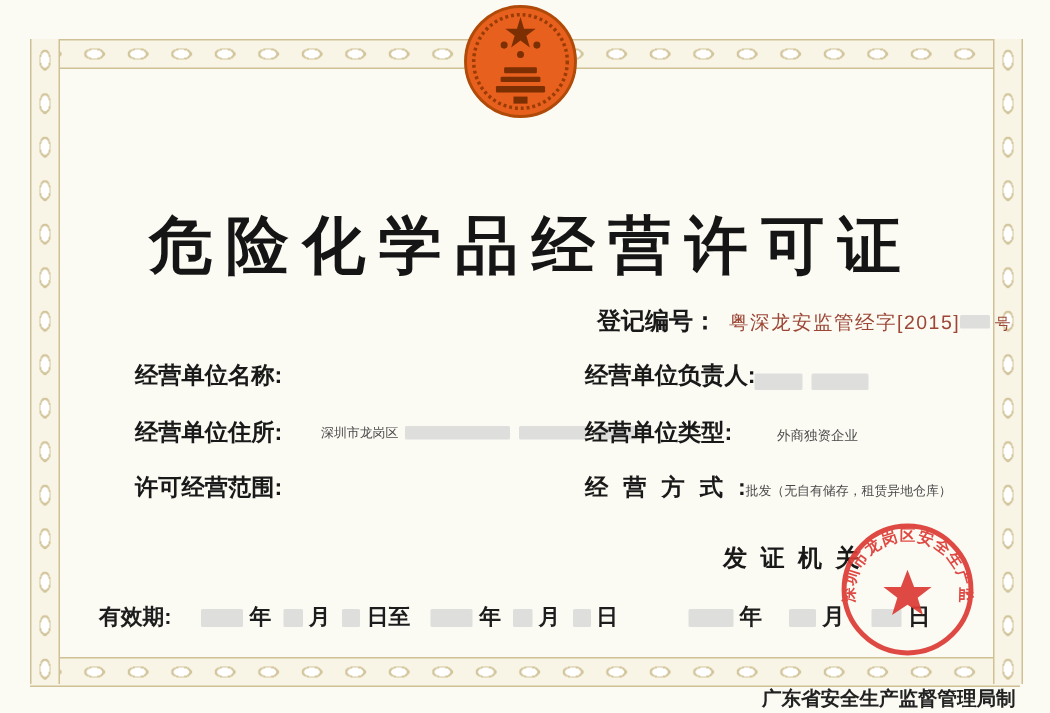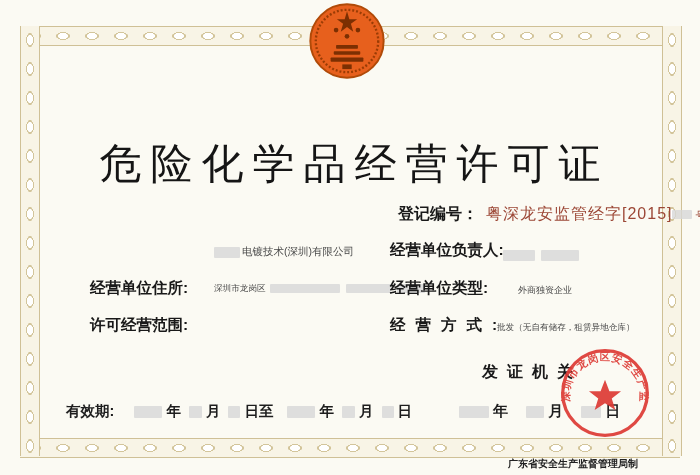--- a/index.html
+++ b/index.html
@@ -31,25 +31,25 @@
   .b-right{left:662px;top:26px;height:430px;}
 
   .emblem{position:absolute;left:299px;top:2px;width:96px;height:78px;}
 
   .country{
     position:absolute;left:0;right:0;top:96px;text-align:center;
     font-size:26px;font-weight:bold;color:#161616;letter-spacing:26px;text-indent:26px;
   }
   .main-title{
     position:absolute;left:0;right:0;top:136px;text-align:center;
-    font-size:42px;font-weight:normal;color:#151515;letter-spacing:9px;text-indent:9px;
+    font-size:42px;font-weight:bold;color:#151515;letter-spacing:9px;text-indent:9px;
   }
   .reg-row{position:absolute;left:398px;top:204px;white-space:nowrap;}
   .reg-label{font-size:16px;font-weight:bold;color:#191919;}
-  .reg-value{font-size:16px;color:#9c4736;letter-spacing:1px;margin-left:8px;}
+  .reg-value{font-size:13px;color:#9c4736;letter-spacing:1px;margin-left:8px;}
   .reg-suffix{font-size:10.5px;color:#9c4736;margin-left:3px;}
 
   .lbl{position:absolute;font-size:15.5px;font-weight:bold;color:#191919;white-space:nowrap;}
   .val{position:absolute;color:#4a4a4a;white-space:nowrap;}
 
   .redact{display:inline-block;background:#d7d7d7;opacity:.8;border-radius:1px;vertical-align:middle;height:11px;}
   .redact.sm{height:9px;}
 
   .scope-text{
     position:absolute;left:212px;top:317px;width:186px;
@@ -61,21 +61,21 @@
     position:absolute;left:482px;top:362px;
     font-size:16px;font-weight:bold;color:#191919;letter-spacing:9px;white-space:nowrap;
   }
   .seal{position:absolute;left:558px;top:346px;width:94px;height:94px;opacity:.92;z-index:5;}
 
   .date-row{position:absolute;white-space:nowrap;font-size:15px;font-weight:bold;color:#1d1d1d;}
   .date-row .redact{height:12px;margin:0 4px;}
 
   .footer-certno{position:absolute;left:52px;top:458px;font-size:11px;color:#333;white-space:nowrap;}
   .footer-certno .redact{height:10px;margin-left:4px;}
-  .footer-printer{position:absolute;left:508px;top:457px;font-size:10px;font-weight:bold;color:#222;white-space:nowrap;}
+  .footer-printer{position:absolute;left:508px;top:457px;font-size:13px;font-weight:bold;color:#222;white-space:nowrap;}
 </style>
 </head>
 <body>
 
 <div class="cert">
 
   <div class="border-h b-top"></div>
   <div class="border-h b-bottom"></div>
   <div class="border-v b-left"></div>
   <div class="border-v b-right"></div>
@@ -94,23 +94,21 @@
       <rect x="44" y="80" width="12" height="6" fill="#7c2f02"></rect>
     </svg>
   </div>
 
   <div class="main-title">危险化学品经营许可证</div>
 
   <div class="reg-row">
     <span class="reg-label">登记编号：</span><span class="reg-value">粤深龙安监管经字[2015]</span><span class="redact sm" style="width:20px"></span><span class="reg-suffix">号</span>
   </div>
 
-  <div class="val" style="left:214px;top:245px;font-size:10.5px">
-    <span class="redact" style="width:26px;margin-right:2px"></span><span>电镀技术(深圳)有限公司</span>
-  </div>
+  <div class="lbl" style="left:90px;top:240px">经营单位名称:</div>
   <div class="lbl" style="left:390px;top:240px">经营单位负责人:</div>
   <div class="val" style="left:503px;top:246px">
     <span class="redact" style="width:32px;margin-right:6px"></span><span class="redact" style="width:38px"></span>
   </div>
 
   <div class="lbl" style="left:90px;top:278px">经营单位住所:</div>
   <div class="val" style="left:214px;top:283px;font-size:8.6px">
     <span>深圳市龙岗区</span><span class="redact sm" style="width:70px;margin-left:4px"></span><span class="redact sm" style="width:45px;margin-left:6px"></span><span class="redact sm" style="width:28px;margin-left:6px"></span>
   </div>
   <div class="lbl" style="left:390px;top:278px">经营单位类型:</div>

